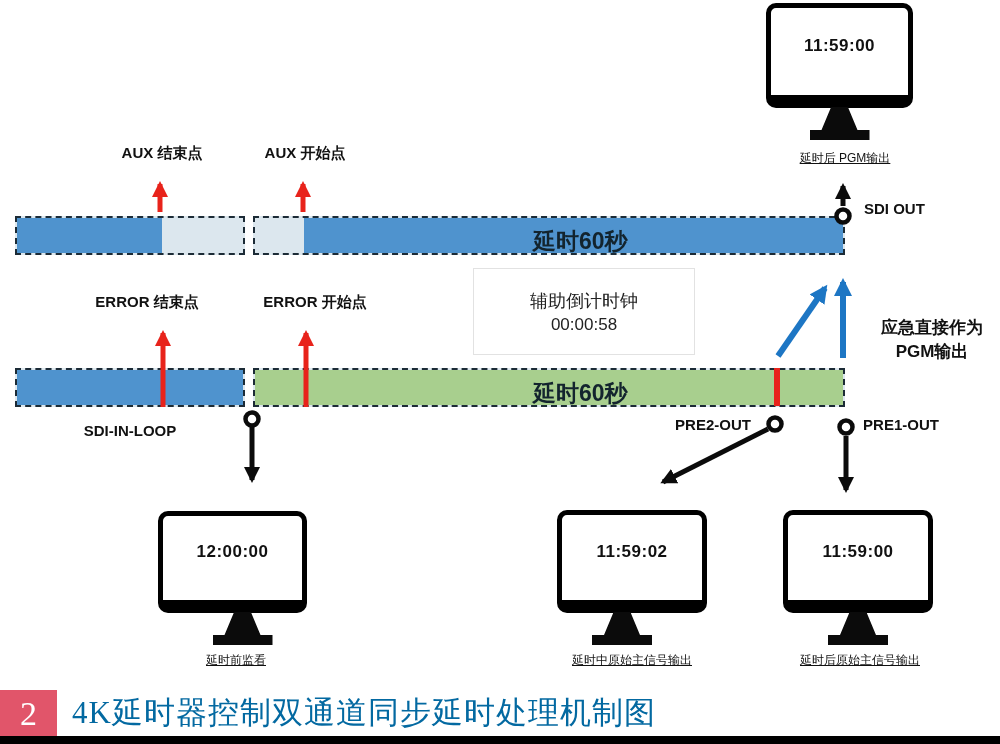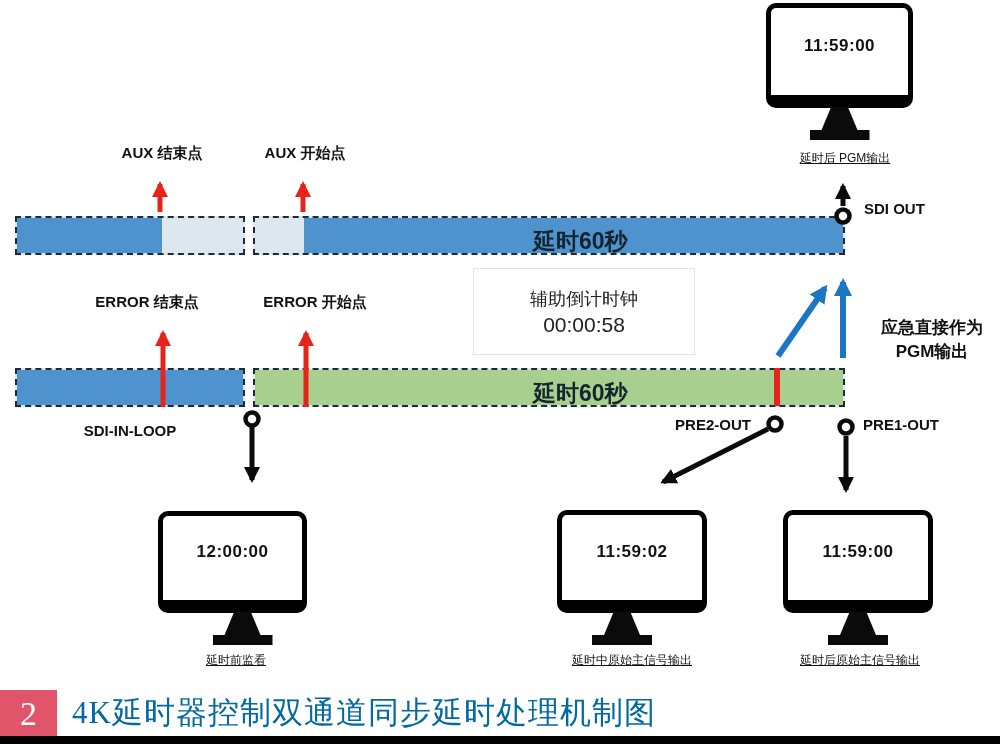--- a/index.html
+++ b/index.html
@@ -31,21 +31,21 @@
     text-align:center;transform:translateX(-50%);line-height:24px;z-index:4;white-space:nowrap;
   }
   
   .countdown{
     position:absolute;left:473px;top:268px;width:220px;height:85px;
     background:#fff;border:1px solid #e2e2e2;z-index:2;
     display:flex;flex-direction:column;align-items:center;justify-content:center;
     color:#222;
   }
   .countdown .cd-title{font-size:18px;}
-  .countdown .cd-time{font-size:21px;margin-top:2px;}
+  .countdown .cd-time{font-size:17px;margin-top:2px;}
   
   .monitor{position:absolute;z-index:4;}
   .mon-frame{
     box-sizing:border-box;background:#fff;border:5px solid #000000;border-radius:10px;
     display:flex;align-items:center;justify-content:center;
   }
   .mon-frame.pad-bottom{border-bottom-width:13px;}
   .mon-time{font-size:17px;font-weight:bold;color:#111;letter-spacing:0.5px;margin-top:-12px;}
   .mon-stand{
     margin:0 auto;background:#0b0b0b;width:60px;height:33px;margin-top:-1px;

